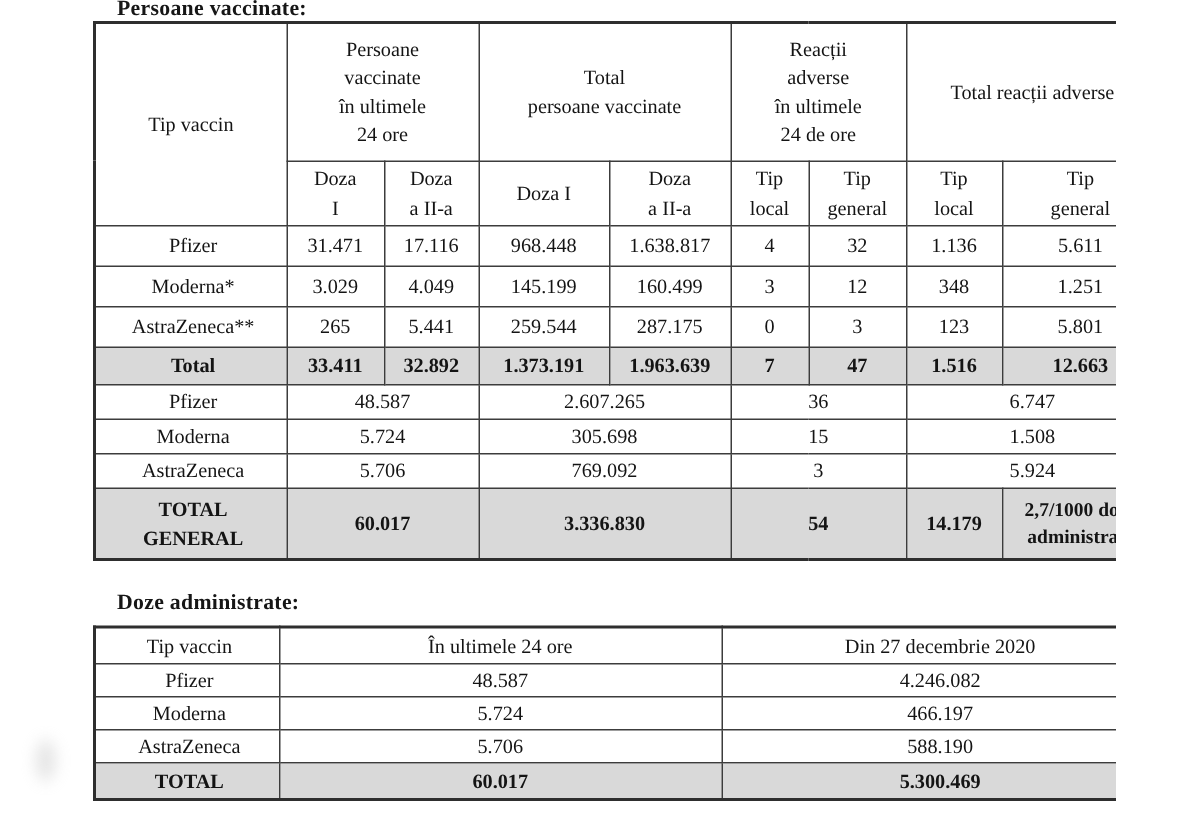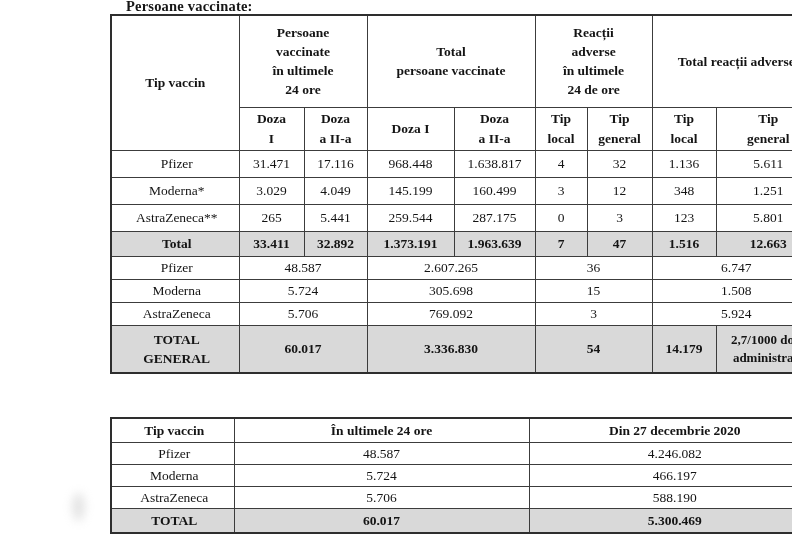--- a/index.html
+++ b/index.html
@@ -2,21 +2,21 @@
 <html><head>
 <meta charset="utf-8">
 <style>
   * { margin: 0; padding: 0; box-sizing: border-box; }
   html, body { background: #ffffff; }
   body {
     width: 800px; height: 544px;
     font-family: "Liberation Serif", "DejaVu Serif", serif;
     color: #141414;
   }
-  .page { position: relative; width: 744px; height: 544px; background: #fff; overflow: hidden; margin-left: 48px; }
+  .page { position: relative; width: 744px; height: 544px; background: #fff; overflow: hidden; }
 
   .sec-title {
     position: absolute;
     font-weight: bold;
     font-size: 14.5px;
     color: #161616;
     letter-spacing: .2px;
   }
   .title-1 { left: 78px; top: -2px; }
   .title-2 { left: 78px; top: 394px; }
@@ -35,21 +35,21 @@
     border: 1px solid #3c3c3c;
     vertical-align: middle;
     text-align: center;
     font-size: 13.5px;
     font-weight: normal;
     white-space: pre-line;
     line-height: 1.42;
     padding: 1px 3px;
     overflow: hidden;
   }
-  .tbl th { font-weight: bold; }
+  .tbl th { font-weight: normal; }
   .lbl { text-align: left; padding-left: 6px !important; font-weight: bold; }
   tr.shade td { background: #d9d9d9; font-weight: bold; }
 
   
   tr.rh1 td, tr.rh1 th { height: 92px; }
   tr.rh2 th { height: 43px; }
   tr.rd  td { height: 27px; }
   tr.rt  td { height: 25px; }
   tr.rm  td { height: 23px; }
   tr.rg  td { height: 48px; }
@@ -196,20 +196,21 @@
         <td colspan="2">60.017</td>
         <td colspan="2">3.336.830</td>
         <td colspan="2">54</td>
         <td>14.179</td>
         <td class="note">2,7/1000 doze
 administrate</td>
       </tr>
     </tbody>
   </table>
 
+  <div class="sec-title title-2">Doze administrate:</div>
 
   <table class="tbl tbl-2">
     <colgroup>
       <col style="width:123px">
         <col style="width:295px">
         <col style="width:292px">
     </colgroup>
     <tbody>
       <tr class="t2h">
         <th class="lbl">Tip vaccin</th>

